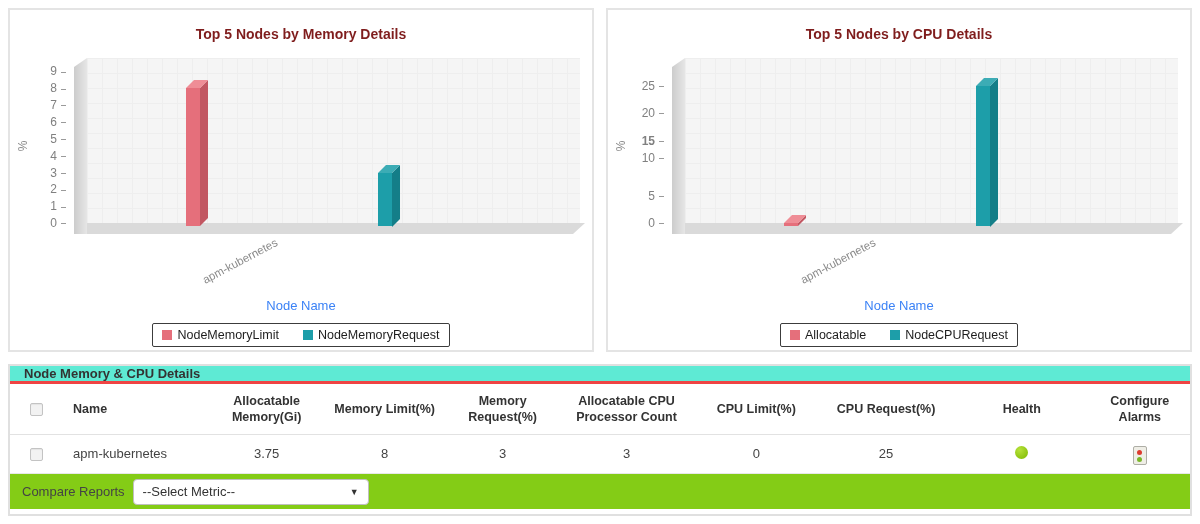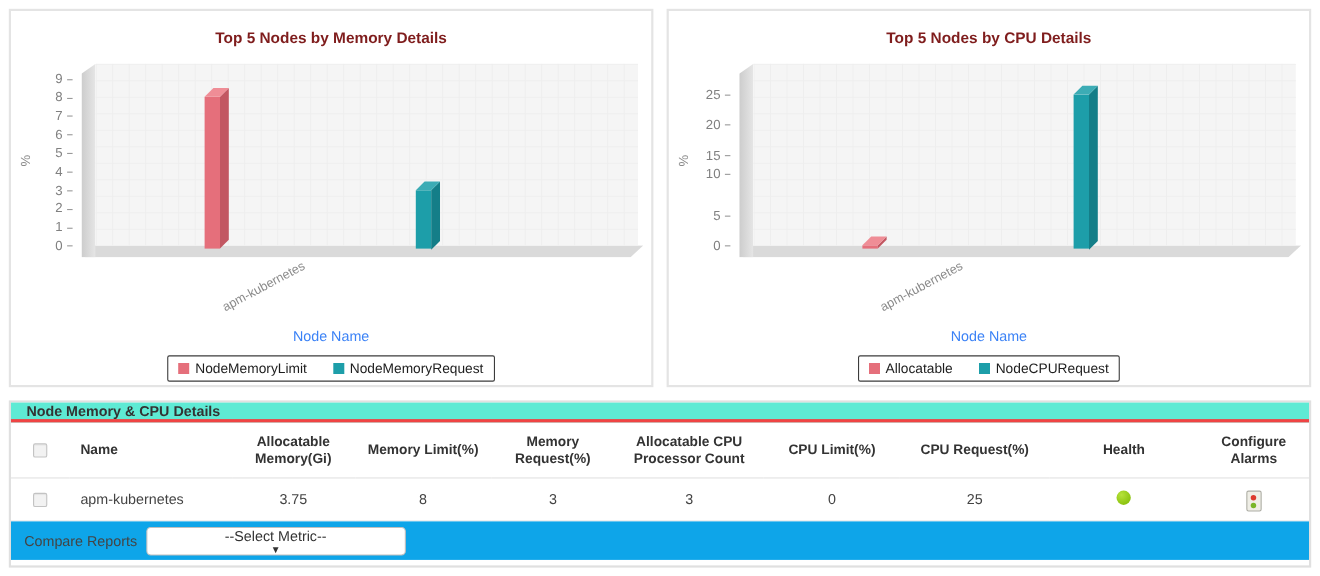--- a/index.html
+++ b/index.html
@@ -41,23 +41,23 @@
   th { font-size:12.5px; font-weight:bold; color:#333; padding:8px 4px; height:50px; line-height:1.3; }
   td { font-size:13px; color:#444; padding:8px 4px; height:34px; }
   thead tr { border-bottom:1px solid #e2e2e2; }
   tbody tr { border-bottom:1px solid #e8e8e8; }
   th.col-name, td.col-name { text-align:left; padding-left:10px; }
   input[type="checkbox"] { appearance:none; -webkit-appearance:none; width:13px; height:13px; border:1px solid #c3c3c3; border-radius:2px; background:#f2f2f2; box-shadow:inset 0 1px 1px rgba(0,0,0,.06); cursor:pointer; vertical-align:middle; }
   .health-dot { display:inline-block; width:13px; height:13px; border-radius:50%; background:radial-gradient(circle at 35% 30%, #b6e23a, #8dc411 70%); }
   .alarm-icon { display:inline-flex; flex-direction:column; align-items:center; justify-content:center; gap:2px; width:14px; height:19px; background:#efeee6; border:1px solid #aeaea6; border-radius:2px; cursor:pointer; }
   .alarm-dot-red { width:5px; height:5px; border-radius:50%; background:#dd3b2f; }
   .alarm-dot-green { width:5px; height:5px; border-radius:50%; background:#7ab629; }
-  .table-footer { display:flex; align-items:center; gap:8px; background:#0ea5e9; padding:5px 12px; height:35px; }
+  .table-footer { display:flex; align-items:center; gap:8px; background:#84cc16; padding:5px 12px; height:35px; }
   .footer-label { font-size:13px; color:#444; }
-  .select-box { display:flex; align-items:center; justify-content:space-between; width:236px; height:26px; background:#fff; border:1px solid #bfbfbf; border-radius:4px; padding:0 9px; cursor:pointer;flex-direction:column; }
+  .select-box { display:flex; align-items:center; justify-content:space-between; width:236px; height:26px; background:#fff; border:1px solid #bfbfbf; border-radius:4px; padding:0 9px; cursor:pointer; }
   .select-value { font-size:13px; color:#333; }
   .select-arrow { font-size:9px; color:#333; }
 
   
   col.c-check{width:4.5%} col.c-name{width:12.5%} col.c-am{width:9.5%} col.c-ml{width:10.5%}
   col.c-mr{width:9.5%} col.c-ac{width:11.5%} col.c-cl{width:10.5%} col.c-cr{width:11.5%}
   col.c-h{width:11.5%} col.c-ca{width:8.5%}
 </style>
 </head>
 <body>
@@ -111,21 +111,21 @@
       </div>
     </section>
 
     <section class="panel chart-panel">
       <div class="chart-title">Top 5 Nodes by CPU Details</div>
       <div class="chart-body">
         <span class="ylabel">%</span>
       <div class="ytick" style="bottom: 3px;">0</div>
           <div class="ytick" style="bottom: 30.5px;">5</div>
           <div class="ytick" style="bottom: 68px;">10</div>
-          <div class="ytick" style="bottom: 85.5px;">15</div>
+          <div class="ytick" style="bottom: 85.5px; font-weight: bold;">15</div>
           <div class="ytick" style="bottom: 113px;">20</div>
           <div class="ytick" style="bottom: 140.5px;">25</div>
           <div class="wall"></div>
           <div class="floor"></div>
           <div class="face">
             <div class="bar" style="left: 20%; height: 3px;">
               <div class="bar-front" style="height:3px;background:#e56f7b"></div>
               <div class="bar-side" style="height:3px;background:#c25762"></div>
               <div class="bar-top" style="bottom:3px;background:#ef8d96"></div>
             </div>

